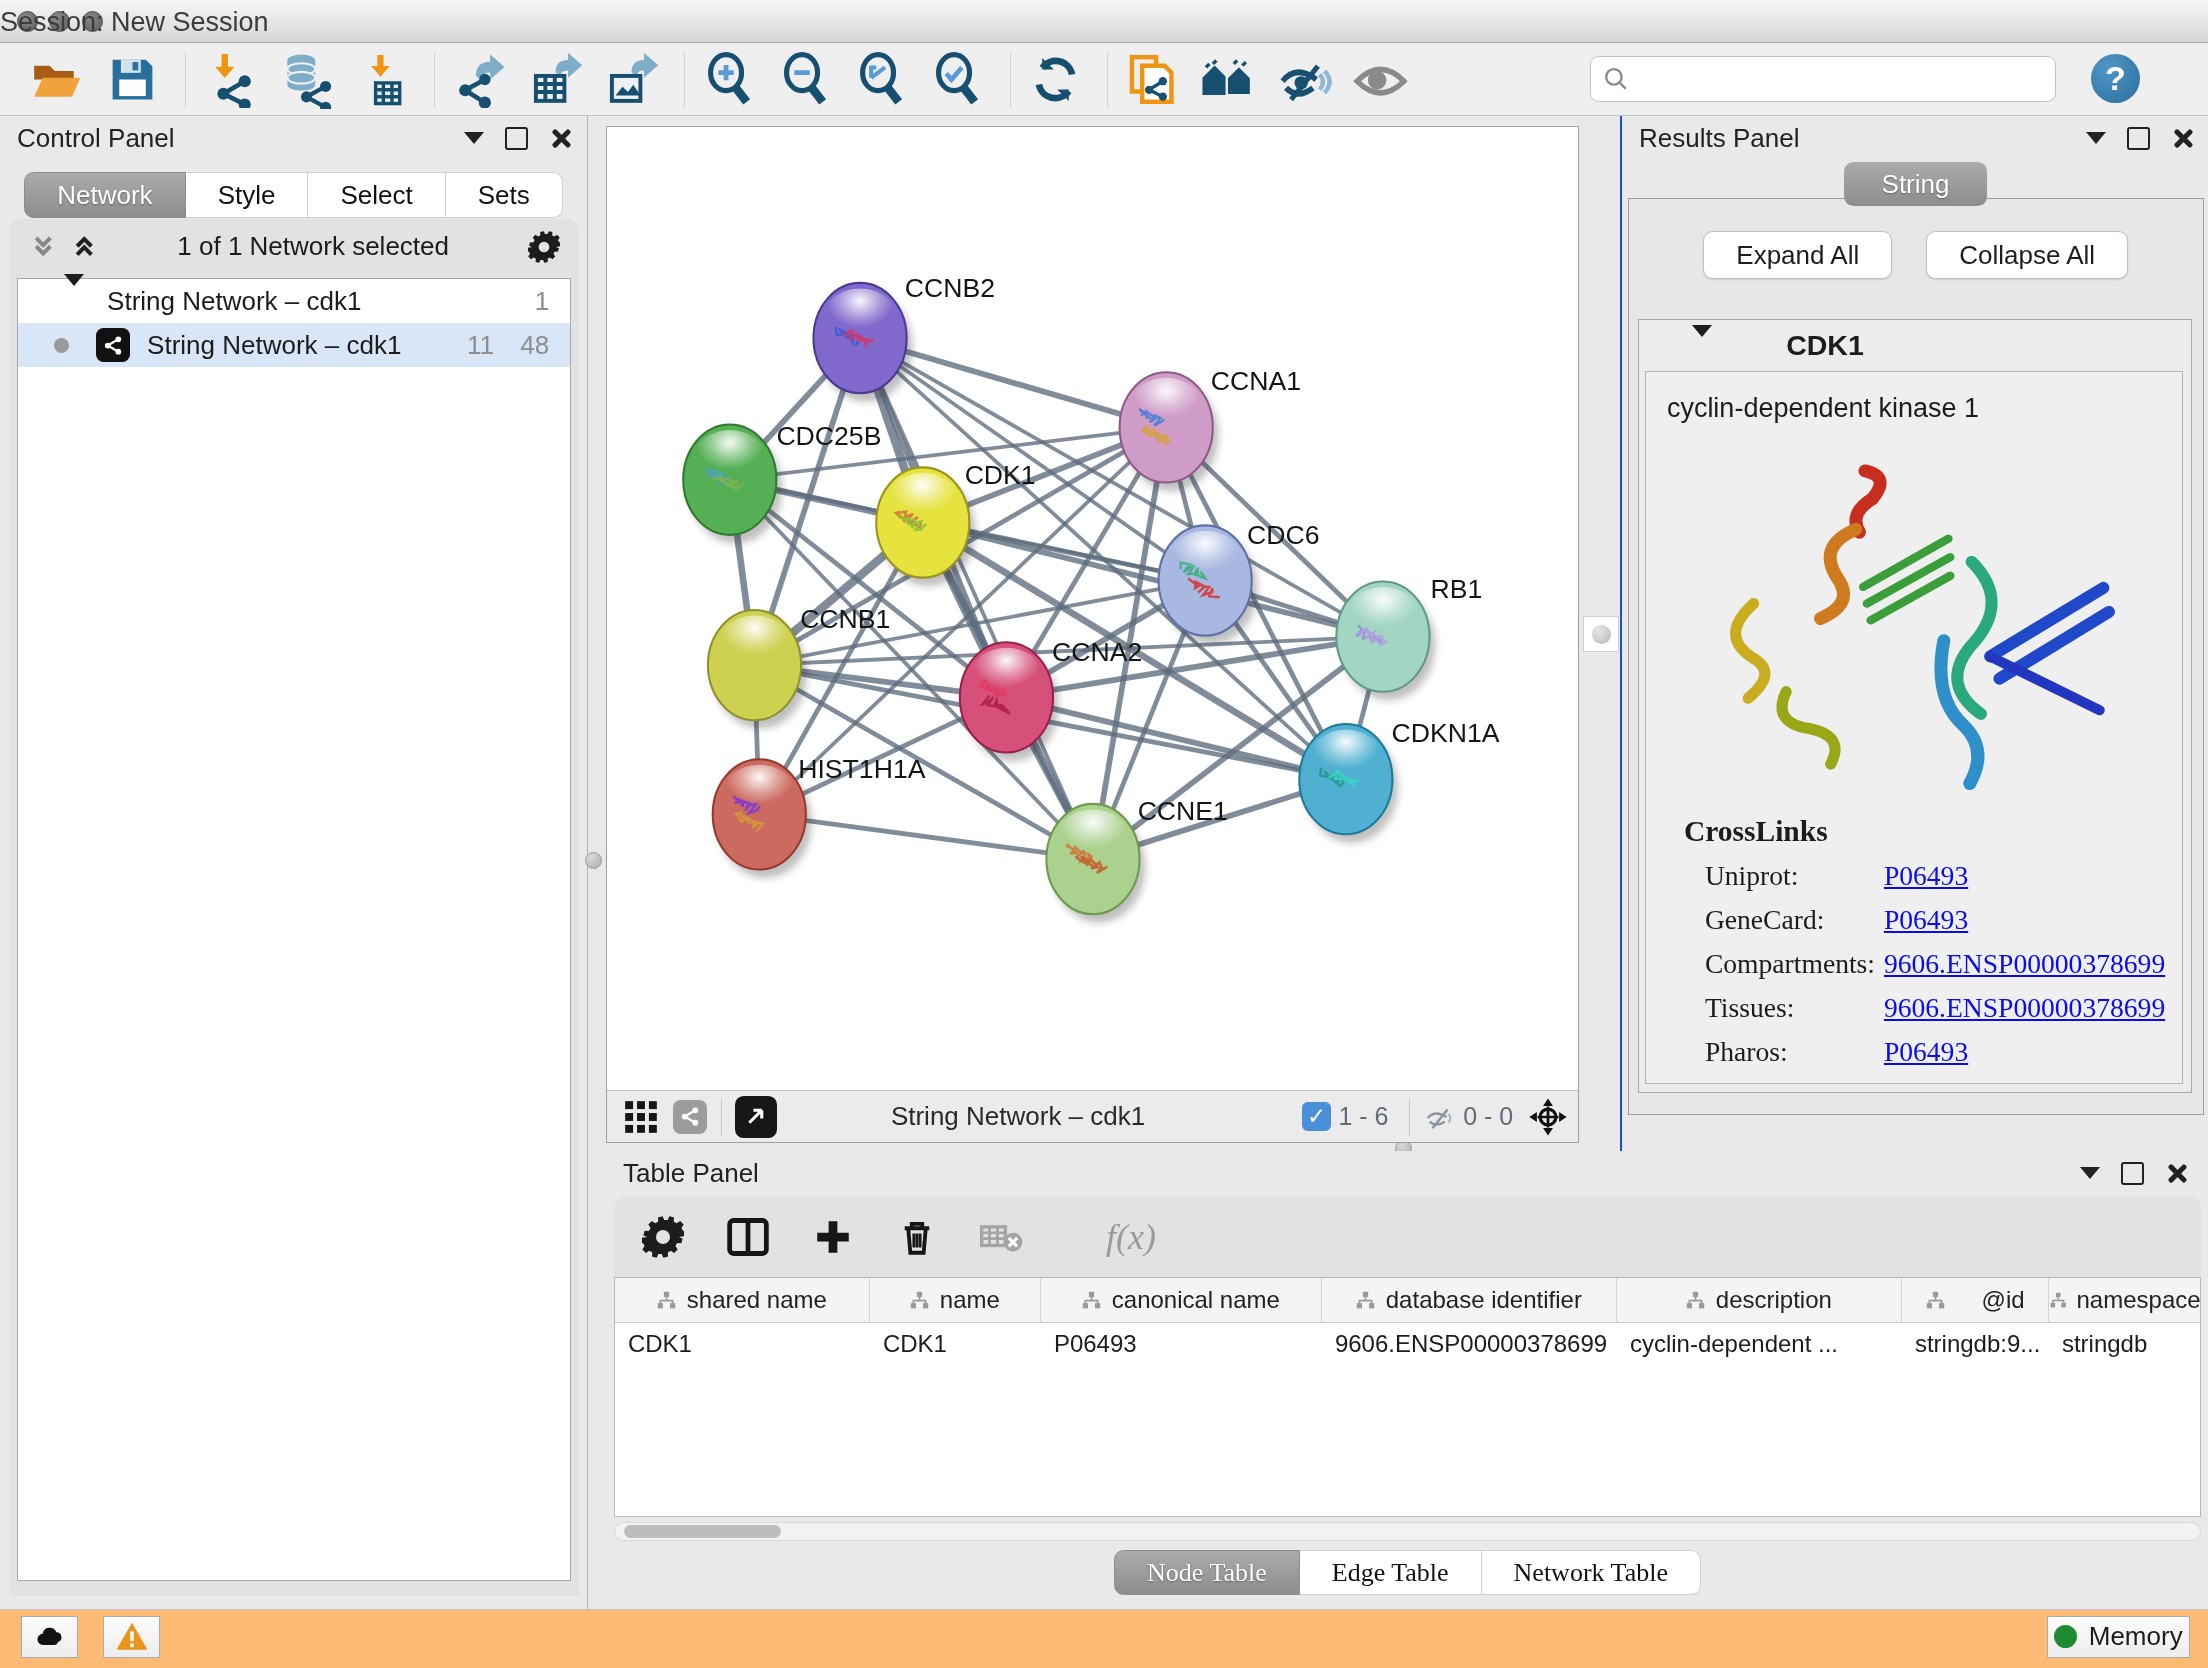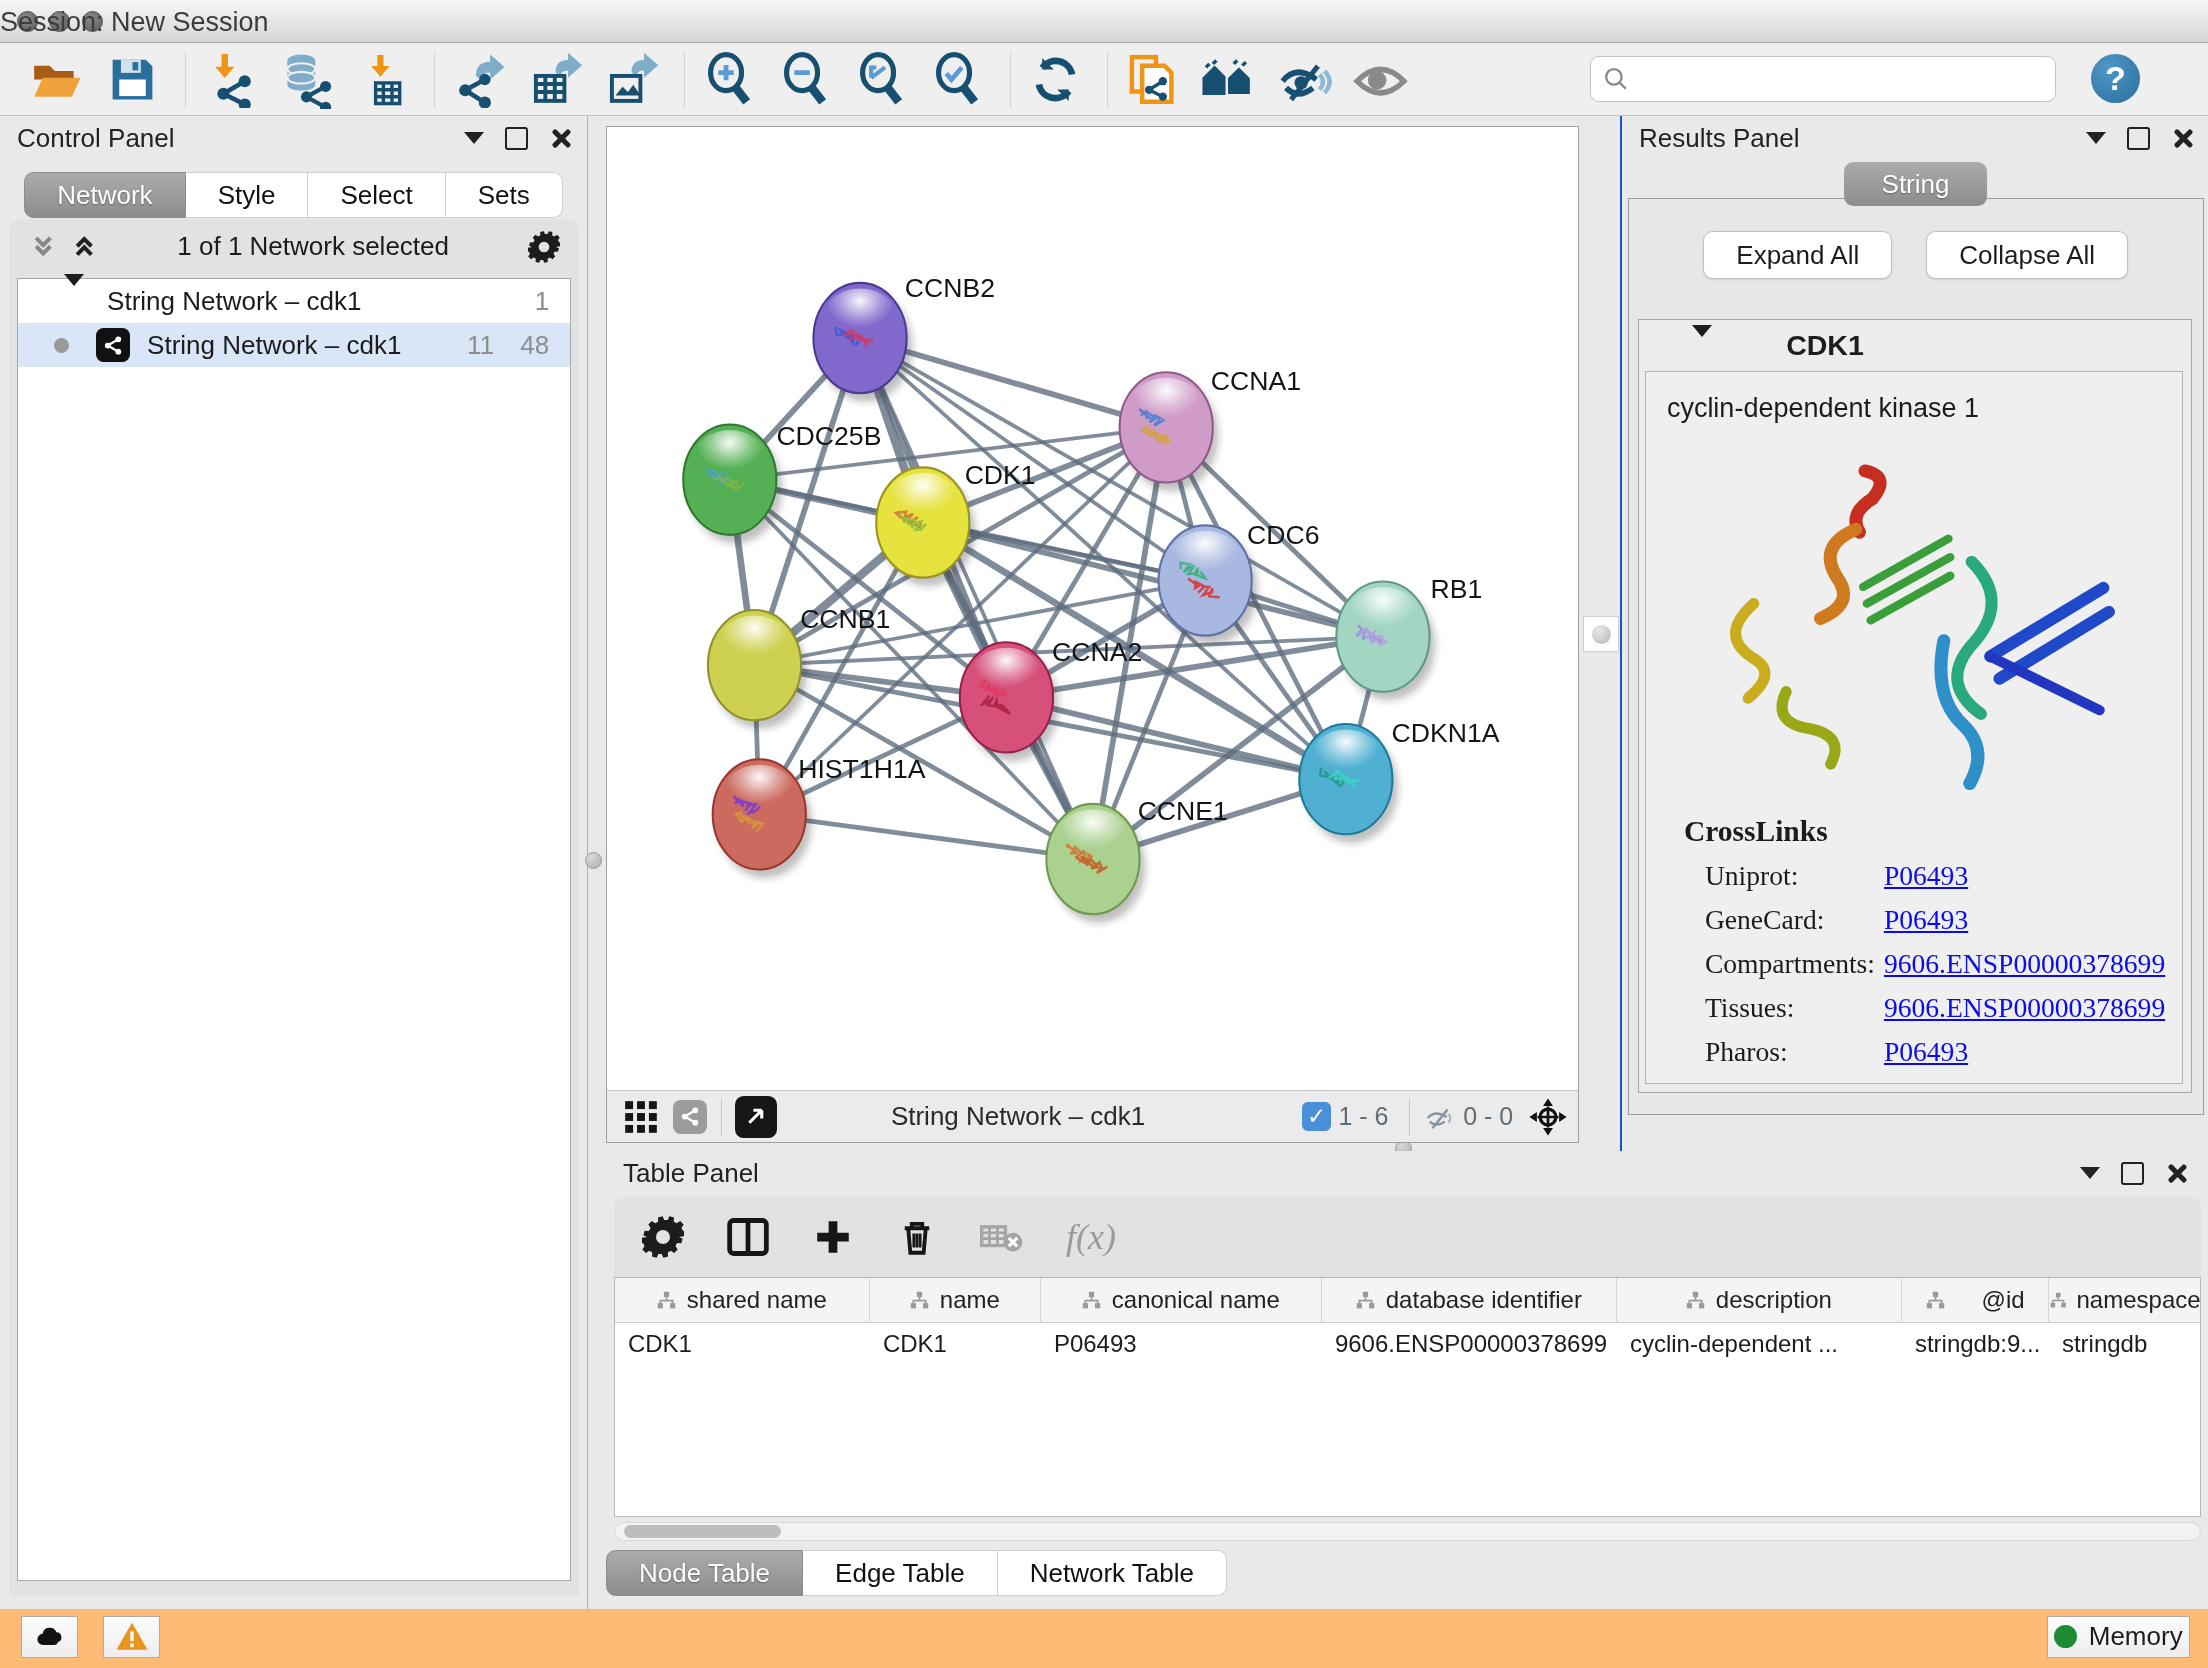--- a/index.html
+++ b/index.html
@@ -73,29 +73,29 @@
   .sectbody{position:absolute;left:5.7px;top:51px;width:536px;height:711px;border:1px solid #b4b4b4;background:#efefef;overflow:hidden;}
   .descr{font-size:27px;margin:21px 0 0 21px;}
   .xl{font-family:"Liberation Serif",serif;}
   .xltitle{font-size:29.5px;font-weight:bold;margin:9.5px 0 5.7px 38px;}
   .xrow{display:flex;font-size:27.6px;height:44px;align-items:center;}
   .xrow .xlabel{width:179px;margin-left:59px;color:#1c1c1c;}
   .xrow a{color:#0b0bee;text-decoration:underline;}
   
   .tpanel{position:absolute;left:606px;top:1151px;width:1603px;height:458px;background:#e9e9e9;}
   .ttools{position:absolute;left:7.6px;top:46px;width:1587px;height:80px;background:#e2e2e2;border-radius:11.4px 11.4px 0 0;display:flex;align-items:center;gap:42px;padding-left:28.5px;box-sizing:border-box;}
-  .fx{font-family:"Liberation Serif",serif;font-style:italic;font-size:36px;color:#9a9a9a;}
+  .fx{font-family:"Liberation Serif",serif;font-style:italic;font-size:36px;color:#9a9a9a;margin-left:40px;}
   .tgrid{position:absolute;left:7.6px;top:126px;width:1587px;height:240px;background:#fff;border:1px solid #b9b9b9;box-sizing:border-box;overflow:hidden;}
   .thead{display:flex;height:44px;background:#f4f4f4;border-bottom:1.9px solid #c9c9c9;}
   .th{display:flex;align-items:center;justify-content:center;gap:9.5px;font-size:24px;color:#222;border-right:1px solid #d4d4d4;box-sizing:border-box;overflow:hidden;white-space:nowrap;flex:0 0 auto;}
   .trow{display:flex;height:42px;}
   .td{font-size:24px;display:flex;align-items:center;padding-left:13.3px;box-sizing:border-box;overflow:hidden;white-space:nowrap;flex:0 0 auto;}
   .hscroll{position:absolute;left:7.6px;top:371px;width:1587px;height:19px;background:#f2f2f2;border:1px solid #d8d8d8;border-radius:9.5px;box-sizing:border-box;}
   .hthumb{position:absolute;left:9.5px;top:1.9px;width:157px;height:13.3px;background:#bdbdbd;border-radius:7.6px;}
-  .ttabs{position:absolute;left:0;top:399px;width:100%;display:flex;justify-content:flex-start;}
+  .ttabs{position:absolute;left:0;top:399px;width:100%;display:flex;justify-content:center;font-family:Liberation Serif, serif;}
   
   .statusbar{position:absolute;left:0;top:1609px;width:2208px;height:59px;background:#fdba74;border-top:1px solid #c3c3c3;}
   .sbtn{position:absolute;top:5.7px;height:40px;background:linear-gradient(#fcfcfc,#ededed);border:1px solid #ababab;display:flex;align-items:center;justify-content:center;}
   .memdot{width:23px;height:23px;border-radius:50%;background:#1d8a34;margin-right:11.4px;}
   .memtxt{font-size:26px;}
   
   .netlabel{font-size:28px;fill:#141414;font-family:"Liberation Sans",sans-serif;}
 </style>
 </head>
 <body>

